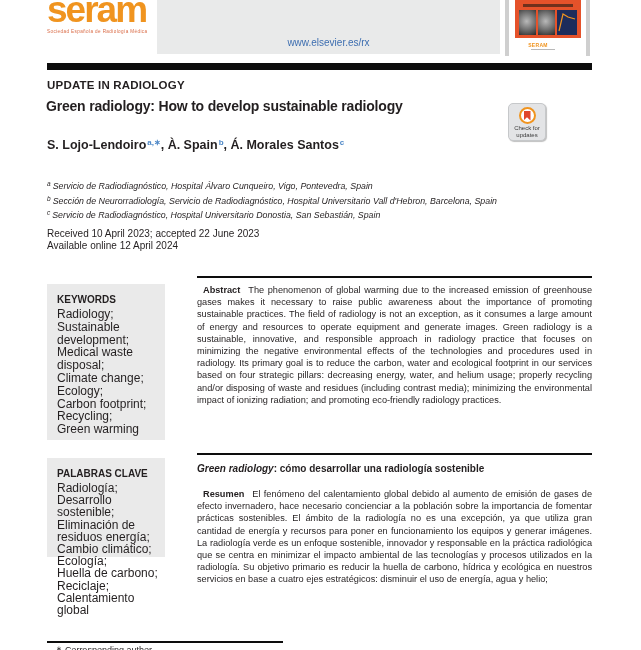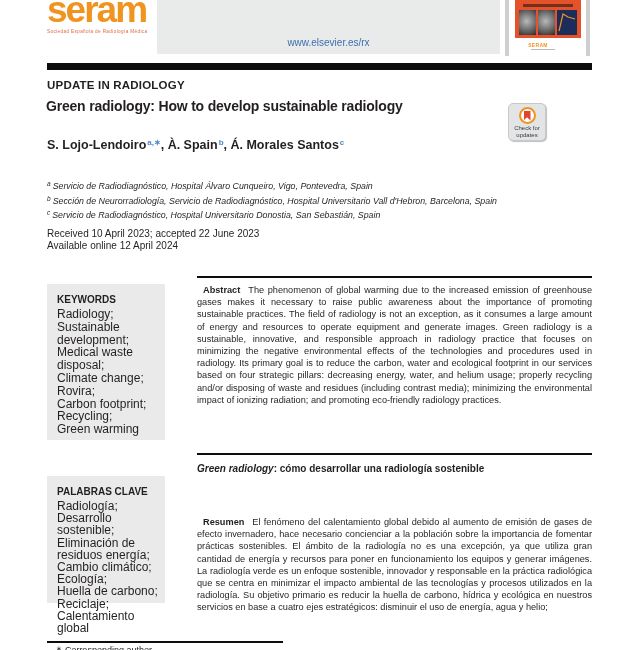--- a/index.html
+++ b/index.html
@@ -76,33 +76,33 @@
     width: 7px; height: 10px; background: #e0462c;
     clip-path: polygon(0 0, 100% 0, 100% 100%, 50% 68%, 0 100%);
   }
   .check-label { margin-top: 1px; font-size: 6px; line-height: 6.5px; text-align: center; color: #3a3a3a; }
   
   .kwbox {
     position: absolute; left: 47px; width: 118px; background: #eaeaea;
     padding: 10px 6px 4px 10px;
   }
   .kwbox-en { top: 284px; height: 156px; }
-  .kwbox-es { top: 476px; height: 127px; }
+  .kwbox-es { top: 458px; height: 99px; }
   .kw-heading { font-size: 10px; font-weight: bold; margin-bottom: 3px; }
   .kw-line { font-size: 12px; line-height: 12.8px; }
   .kwbox-es .kw-line { line-height: 12.2px; }
   
   .abs-col { position: absolute; left: 197px; width: 395px; font-size: 9.2px; line-height: 12.2px; }
   .abs-en { top: 284px; }
   .abs-par { text-align: justify; }
   .abs-label { font-weight: bold; margin-right: 8px; margin-left: 6px; }
   .abs-copyright { margin-top: 0; }
   .res-title { position: absolute; left: 197px; top: 463px; font-size: 10px; font-weight: bold; }
   .res-title .it { font-style: italic; text-align: center; }
-  .abs-es { top: 516px; }
+  .abs-es { top: 488px; }
   
   .footnote { position: absolute; left: 56px; top: 645px; font-size: 9px; }
   .footnote .marker { font-size: 7px; vertical-align: 2px; margin-right: 3px; }
 </style>
 </head>
 <body>
 
 <div class="page">
 
   <div class="logo-wrap">
@@ -165,21 +165,21 @@
   <div class="rule-thin rule-abstract"></div>
 
   <div class="kwbox kwbox-en">
     <div class="kw-heading">KEYWORDS</div>
     <div class="kw-line">Radiology;</div>
     <div class="kw-line">Sustainable</div>
     <div class="kw-line">development;</div>
     <div class="kw-line">Medical waste</div>
     <div class="kw-line">disposal;</div>
     <div class="kw-line">Climate change;</div>
-    <div class="kw-line">Rovira;</div>
+    <div class="kw-line">Ecology;</div>
     <div class="kw-line">Carbon footprint;</div>
     <div class="kw-line">Recycling;</div>
     <div class="kw-line">Green warming</div>
   </div>
 
   <div class="abs-col abs-en">
     <div class="abs-par"><span class="abs-label">Abstract</span><span>The phenomenon of global warming due to the increased emission of greenhouse gases makes it necessary to raise public awareness about the importance of promoting sustainable practices. The field of radiology is not an exception, as it consumes a large amount of energy and resources to operate equipment and generate images. Green radiology is a sustainable, innovative, and responsible approach in radiology practice that focuses on minimizing the negative environmental effects of the technologies and procedures used in radiology. Its primary goal is to reduce the carbon, water and ecological footprint in our services based on four strategic pillars: decreasing energy, water, and helium usage; properly recycling and/or disposing of waste and residues (including contrast media); minimizing the environmental impact of ionizing radiation; and promoting eco-friendly radiology practices.</span></div>
   </div>
 
   <div class="rule-thin rule-resumen"></div>

